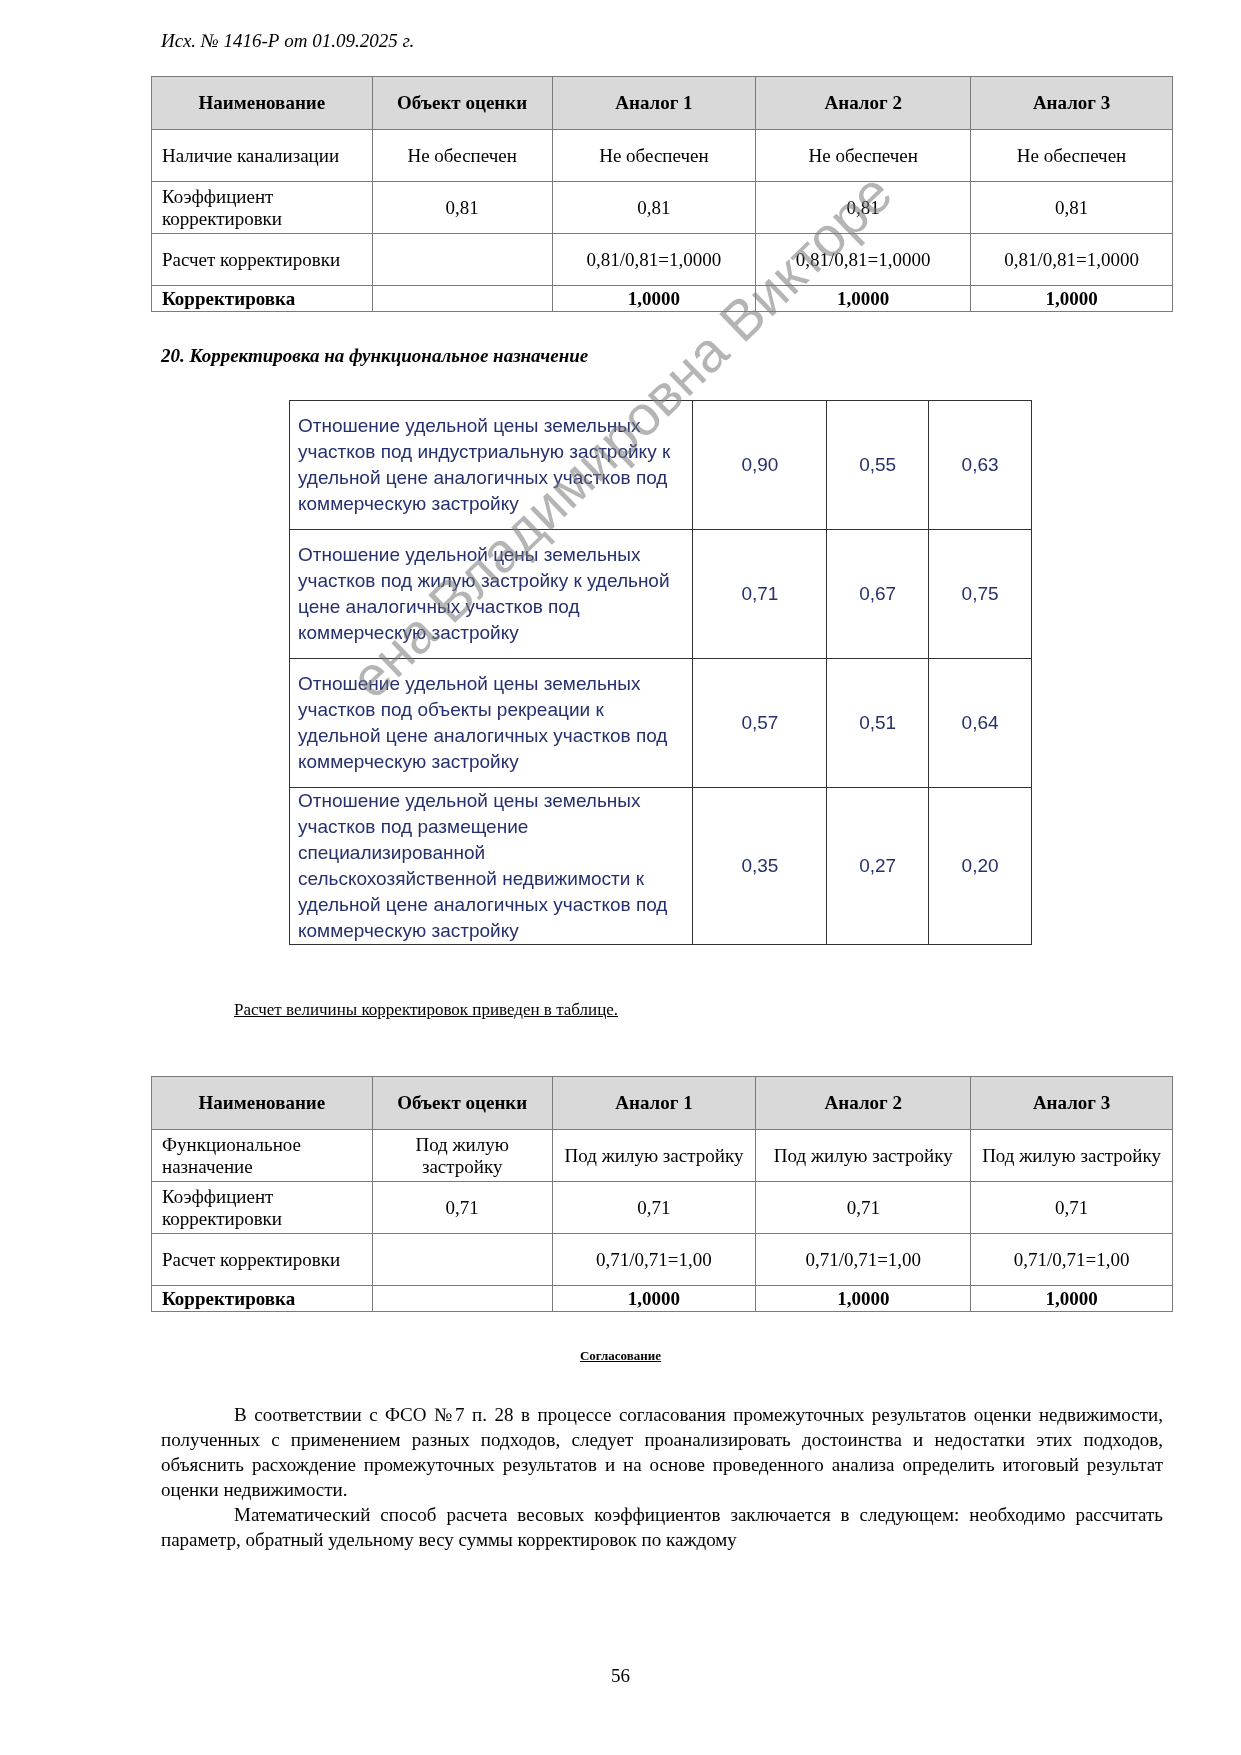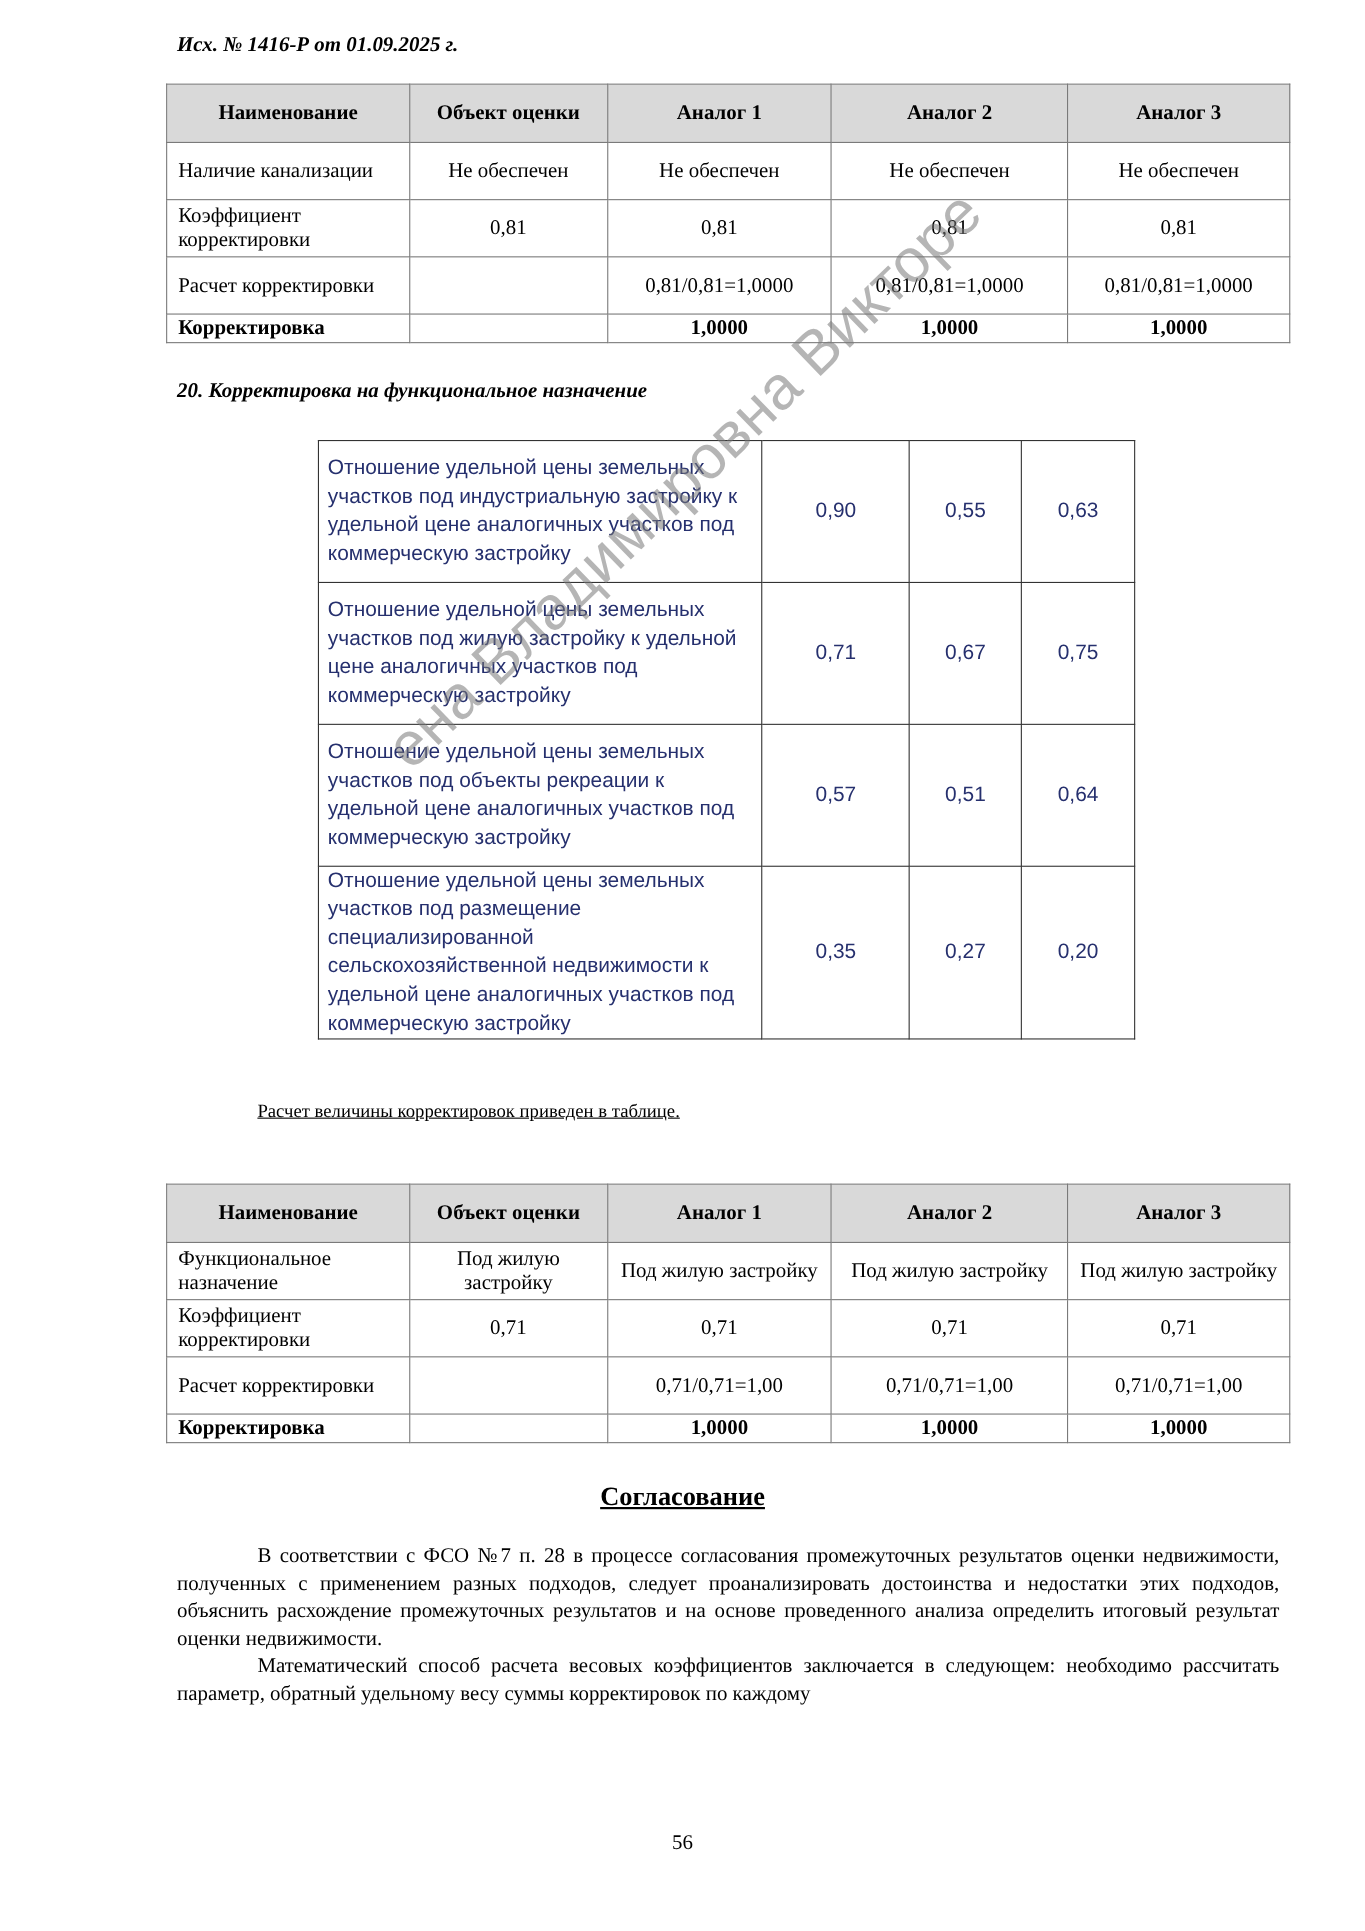--- a/index.html
+++ b/index.html
@@ -1,35 +1,35 @@
 <!DOCTYPE html>
 <html><head>
 <meta charset="utf-8">
 <style>
   html, body { margin: 0; padding: 0; background: #ffffff; }
   body { width: 1241px; height: 1755px; position: relative; font-family: "Liberation Serif", serif; color: #000; overflow: hidden; }
-  .page-header { position: absolute; left: 161px; top: 30px; font-style: italic; font-size: 19px; font-weight: bold; }
+  .page-header { position: absolute; left: 161px; top: 30px; font-style: italic; font-size: 19px; }
   table.doc { position: absolute; left: 151px; width: 1022px; border-collapse: collapse; font-size: 19px; }
   table.doc td, table.doc th { border: 1.5px solid #7a7a7a; padding: 0 10px; line-height: 22px; }
   table.doc th { background: #d9d9d9; font-weight: bold; text-align: center; height: 52px; }
   table.doc td { height: 51px; text-align: center; }
   table.doc td.name { text-align: left; }
   table.doc tr.total td { height: 25px; font-weight: bold; }
   table.doc col.c1 { width: 221px; } table.doc col.c2 { width: 180px; }
   table.doc col.c3 { width: 204px; } table.doc col.c4 { width: 215px; } table.doc col.c5 { width: 202px; }
   .section-heading { position: absolute; left: 161px; top: 345px; font-weight: bold; font-style: italic; font-size: 19px; }
   .img-table-wrap { position: absolute; left: 289px; top: 400px; width: 743px; height: 598px; }
   table.coef { border-collapse: collapse; width: 743px; font-family: "Liberation Sans", sans-serif; color: #26306e; font-size: 19px; }
   table.coef th { background: #262c68; color: #ffffff; font-weight: bold; border-left: 2px solid #ffffff; line-height: 24px; height: 52px; text-align: center; padding: 0 4px; }
   table.coef th:first-child { border-left: none; }
   table.coef td { border: 1.5px solid #333; line-height: 26px; padding: 0 8px; text-align: center; }
   table.coef td.coef-name { text-align: left; }
   .watermark { position: absolute; left: 360px; top: 655px; transform: rotate(-44deg); transform-origin: left center; font-family: "Liberation Sans", sans-serif; font-size: 56px; color: rgba(120,120,120,0.55); white-space: nowrap; pointer-events: none; }
   .intro { position: absolute; left: 234px; top: 1000px; font-size: 17px; text-decoration: underline; }
-  .sogl { position: absolute; left: 0; width: 1241px; top: 1348px; text-align: center; font-weight: bold; font-size: 24px; text-decoration: underline; }
+  .sogl { position: absolute; left: 0; width: 1241px; top: 1348px; text-align: center; font-weight: bold; font-size: 13px; text-decoration: underline; }
   .para { position: absolute; left: 161px; width: 1002px; font-size: 19px; line-height: 25px; text-align: justify; text-indent: 73px; }
   .page-number { position: absolute; left: 0; width: 1241px; top: 1665px; text-align: center; font-size: 19px; }
 </style>
 </head>
 <body>
 
 <div class="page-header">Исх. № 1416-Р от 01.09.2025 г.</div>
 
 <table class="doc" style="top:76px;">
   <colgroup>

